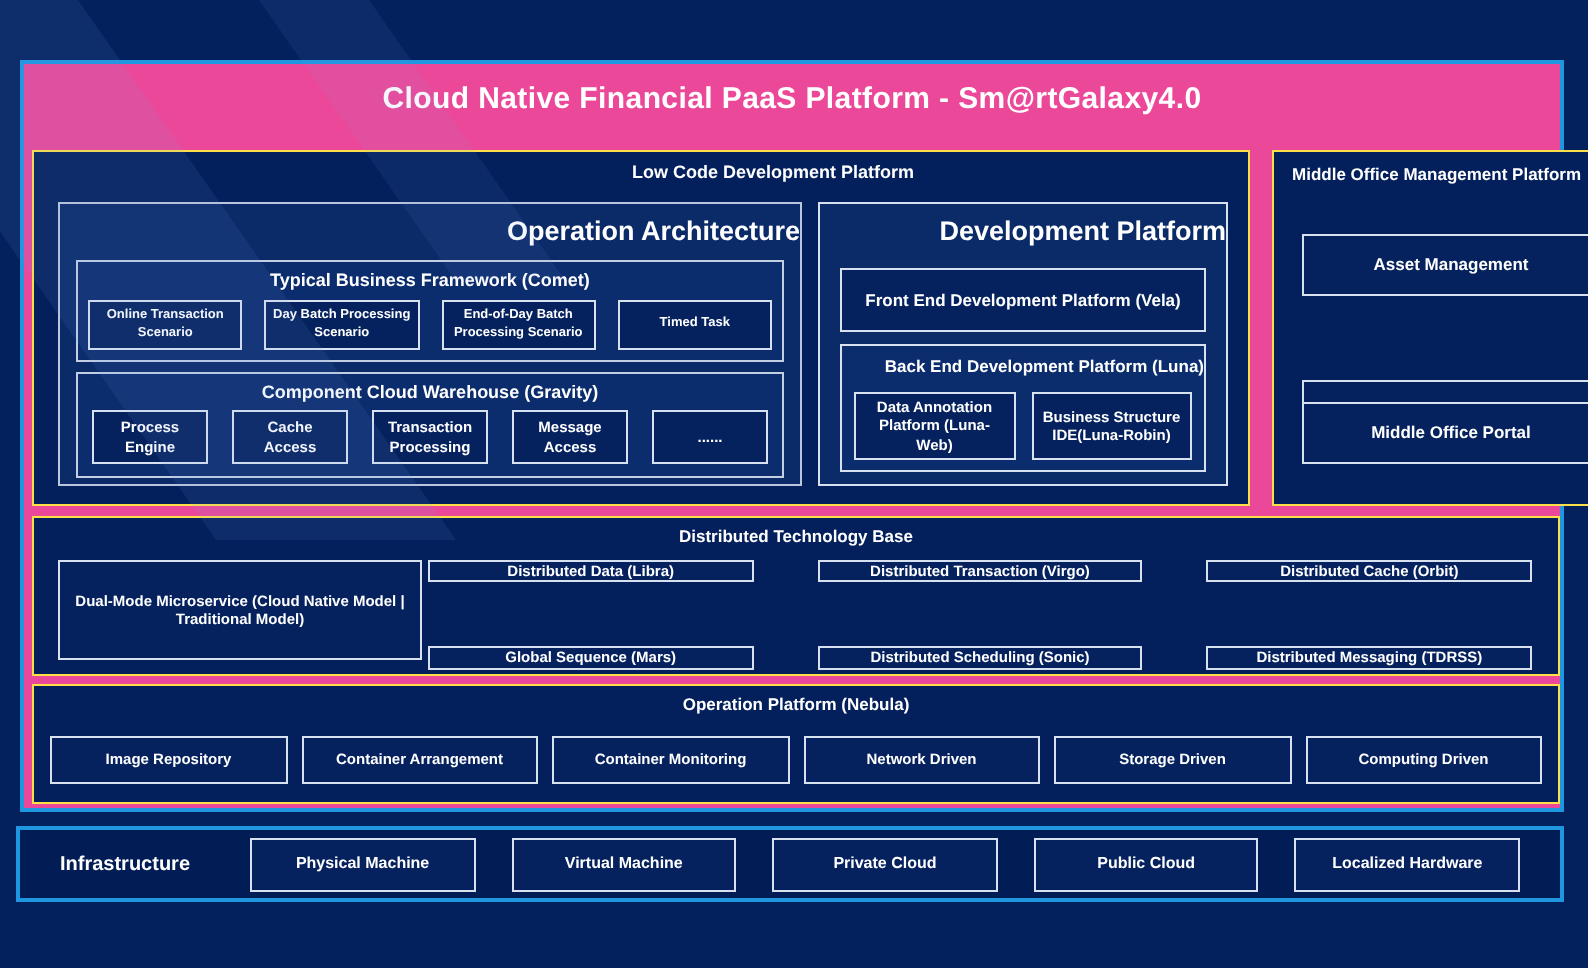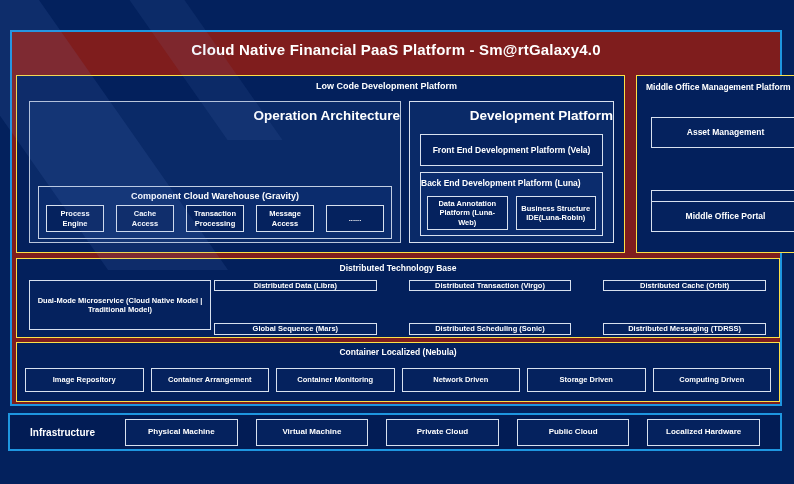--- a/index.html
+++ b/index.html
@@ -10,21 +10,21 @@
     color:#FFFFFF;font-weight:bold;
   }
   
   .streak{position:absolute;pointer-events:none;z-index:60;background:rgba(120,160,235,0.10);transform:skewX(35deg);}
   #streak-a{left:10px;top:-10px;width:120px;height:280px;}
   #streak-b{left:175px;top:-10px;width:55px;height:150px;opacity:.8;}
 
   
   #main-box{
     position:absolute;left:10px;top:30px;width:768px;height:372px;
-    border:2px solid #1E96E0;background:#7f1d1d;
+    border:2px solid #1E96E0;background:#ec4899;
   }
   #main-title{
     position:absolute;left:0;right:0;top:9px;text-align:center;
     font-size:15px;letter-spacing:.2px;
   }
 
   
   .section{position:absolute;border:1px solid #fde047;background:#03205C;}
   #low-code{left:4px;top:43px;width:607px;height:176px;}
   .lc-title{position:absolute;left:0;right:0;top:5px;text-align:center;font-size:9px;transform:translateX(66px);}
@@ -45,21 +45,21 @@
     display:flex;align-items:center;justify-content:center;
     text-align:center;line-height:1.25;
   }
   .comet-row{position:absolute;left:5px;right:5px;top:19px;bottom:5px;display:flex;gap:11px;}
   .comet-row .leaf{flex:1;font-size:6.5px;padding:1px 2px;}
   .gravity-row{position:absolute;left:7px;right:7px;top:18px;bottom:6px;display:flex;gap:12px;}
   .gravity-row .leaf{flex:1;font-size:7.5px;padding:1px 3px;}
 
   #front-end{position:absolute;left:10px;top:32px;width:181px;height:30px;font-size:8.5px;}
   #back-end{position:absolute;left:10px;top:70px;width:181px;height:62px;border:1px solid #D8E1EF;background:#0B2C6D;}
-  .be-title{position:absolute;left:0;right:0;top:5px;text-align:left;font-size:8.5px;}
+  .be-title{position:absolute;left:0;right:0;top:5px;text-align:right;font-size:8.5px;}
   .be-row{position:absolute;left:6px;right:6px;top:23px;bottom:5px;display:flex;gap:8px;}
   .be-row .leaf{flex:1;font-size:7.5px;padding:1px 4px;}
 
   
   #mid-office{left:624px;top:43px;width:142px;height:176px;padding-left:37px;}
   #mid-office .mo-title{position:absolute;left:9px;right:8px;top:6px;font-size:8.5px;line-height:1.4;}
   .mo-leaf{position:absolute;left:14px;right:16px;height:29px;font-size:8.5px;}
   #mo-leaf-0{top:41px;} #mo-leaf-1{top:84px;margin-top:30px;} #mo-leaf-2{top:125px;text-align:center;}
 
   
@@ -95,20 +95,29 @@
 
 <div id="main-box">
   <div id="main-title">Cloud Native Financial PaaS Platform - Sm@rtGalaxy4.0</div>
 
   <div class="section" id="low-code">
     <div class="lc-title">Low Code Development Platform</div>
 
     <div class="panel" id="op-arch">
       <div class="panel-title">Operation Architecture</div>
 
+      <div class="group" id="comet">
+        <div class="group-title">Typical Business Framework (Comet)</div>
+        <div class="comet-row">
+          <div class="leaf">Online Transaction Scenario</div>
+          <div class="leaf">Day Batch Processing Scenario</div>
+          <div class="leaf">End-of-Day Batch Processing Scenario</div>
+          <div class="leaf">Timed Task</div>
+        </div>
+      </div>
 
       <div class="group" id="gravity">
         <div class="group-title">Component Cloud Warehouse (Gravity)</div>
         <div class="gravity-row">
           <div class="leaf">Process Engine</div>
           <div class="leaf">Cache Access</div>
           <div class="leaf">Transaction Processing</div>
           <div class="leaf">Message Access</div>
           <div class="leaf">......</div>
         </div>
@@ -142,21 +151,21 @@
       <div class="leaf">Distributed Data (Libra)</div>
       <div class="leaf">Distributed Transaction (Virgo)</div>
       <div class="leaf">Distributed Cache (Orbit)</div>
       <div class="leaf">Global Sequence (Mars)</div>
       <div class="leaf">Distributed Scheduling (Sonic)</div>
       <div class="leaf">Distributed Messaging (TDRSS)</div>
     </div>
   </div>
 
   <div class="section" id="container-plat">
-    <div class="sec-title">Container Localized (Nebula)</div>
+    <div class="sec-title">Operation Platform (Nebula)</div>
     <div class="cp-row">
       <div class="leaf">Image Repository</div>
       <div class="leaf">Container Arrangement</div>
       <div class="leaf">Container Monitoring</div>
       <div class="leaf">Network Driven</div>
       <div class="leaf">Storage Driven</div>
       <div class="leaf">Computing Driven</div>
     </div>
   </div>
 </div>

